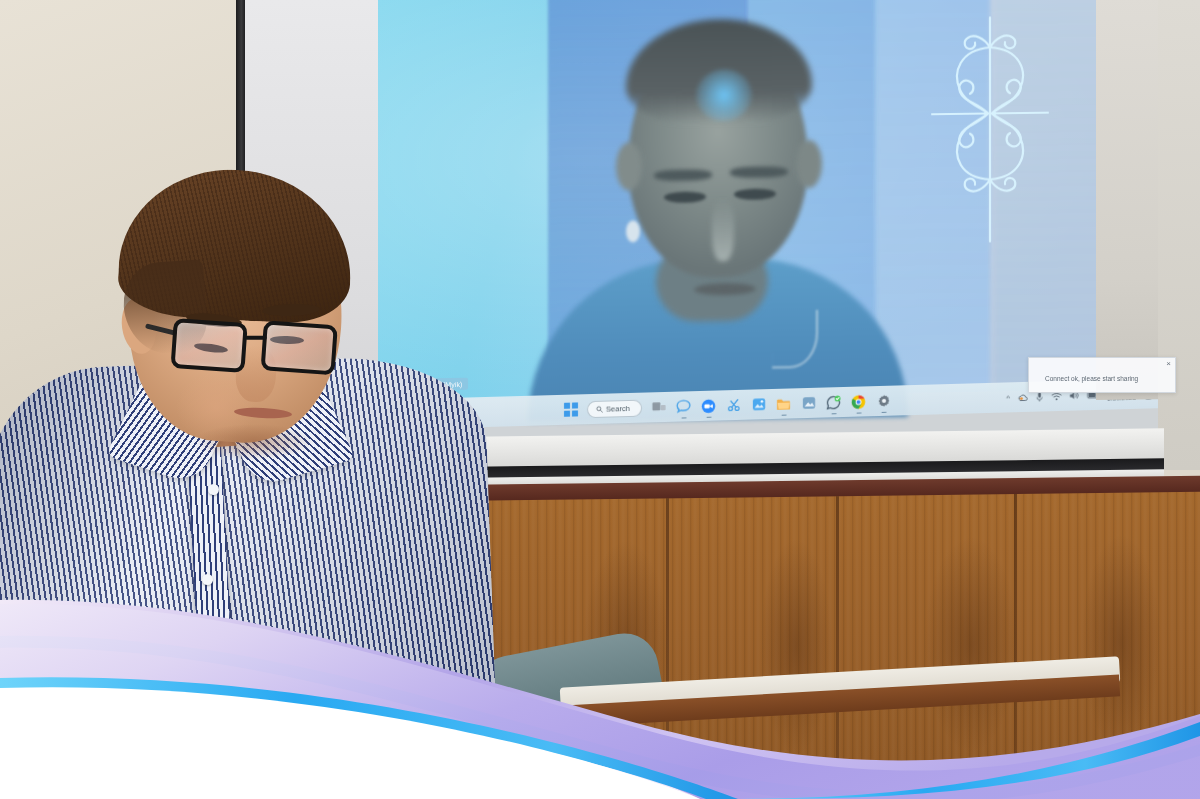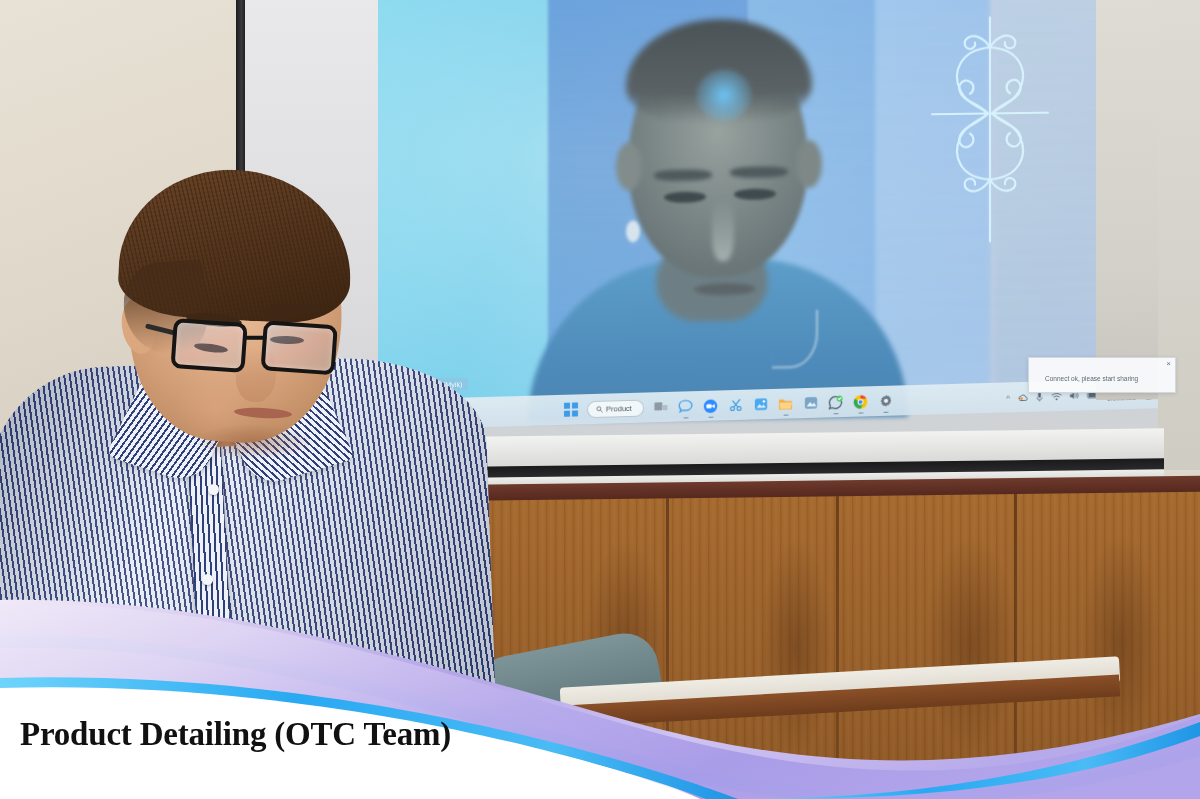--- a/index.html
+++ b/index.html
@@ -711,21 +711,21 @@
               <i></i>
               <i></i>
               <i></i>
           </div>
 
           <div class="search-pill">
             <svg width="7" height="7" viewBox="0 0 16 16">
               <circle cx="6.5" cy="6.5" r="4.5" fill="none" stroke="#4a5864" stroke-width="1.6"></circle>
               <line x1="10" y1="10" x2="14.5" y2="14.5" stroke="#4a5864" stroke-width="1.6" stroke-linecap="round"></line>
             </svg>
-            <span>Product</span>
+            <span>Search</span>
           </div>
 
           <div class="tb-icon">
             <svg width="14" height="13" viewBox="0 0 16 14">
               <rect x="0.5" y="1" width="9" height="9" rx="1" fill="#8e99a3"></rect>
               <rect x="10" y="4" width="5.5" height="6" rx="1" fill="#b4bdc6"></rect>
             </svg>
           </div>
 
           <div class="tb-icon">
@@ -953,15 +953,14 @@
 
     <path d="M0,604 C240,600 430,672 660,734 C870,790 1030,780 1200,716 L1200,799 L700,799 C620,760 330,672 0,682 Z" fill="url(#gPurpleMain)" opacity="0.97"></path>
 
     <path d="M0,690 C330,680 625,768 706,799 L738,799 C640,762 340,668 0,678 Z" fill="url(#gCyanB)"></path>
 
     <path d="M740,799 C900,799 1050,778 1200,722 L1200,736 C1055,790 905,799 766,799 Z" fill="url(#gCyanB)"></path>
 
     <path d="M0,688 C330,678 620,766 700,799 L0,799 Z" fill="#ffffff"></path>
   </svg>
 
-  <div class="title-text">Product Detailing (OTC Team)</div>
 
 </div>
 
 </body></html>

